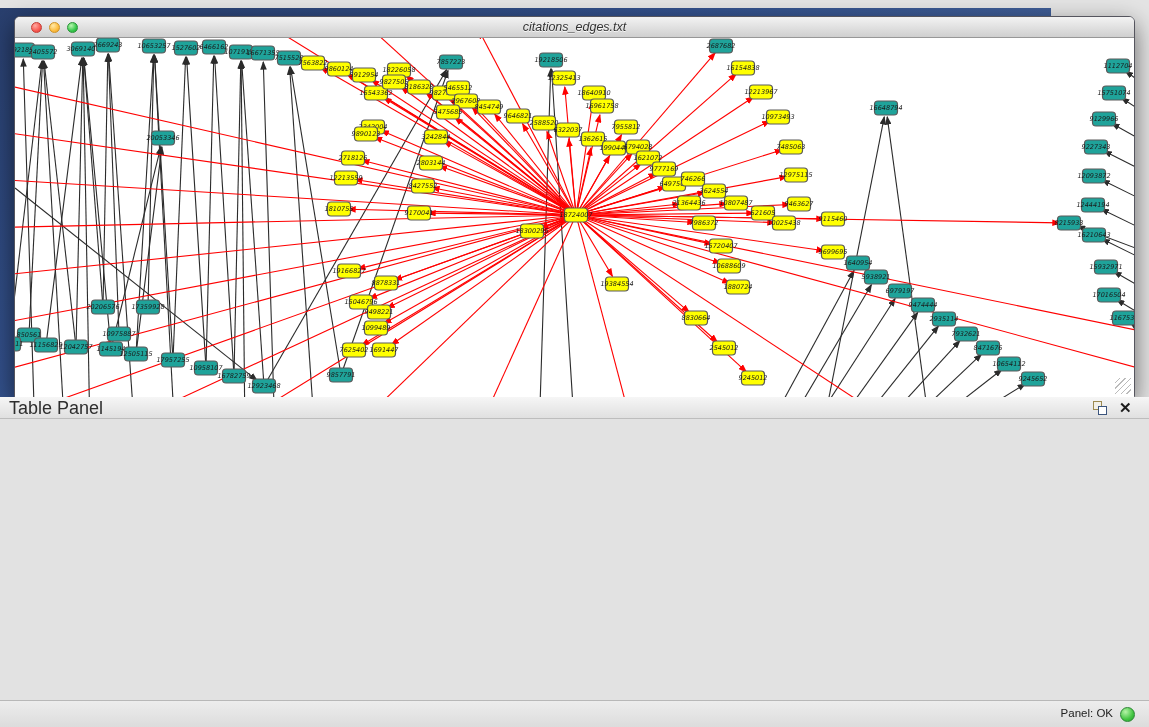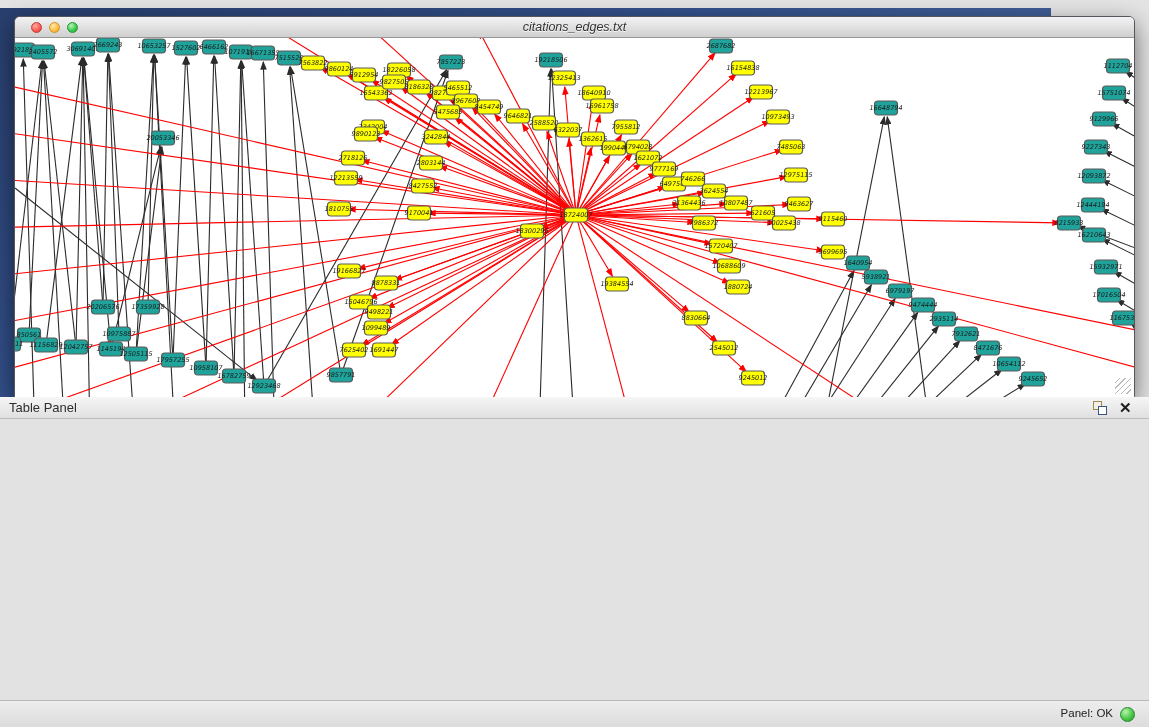--- a/index.html
+++ b/index.html
@@ -22,21 +22,21 @@
   .tl.green{left:52px;background:radial-gradient(circle at 35% 30%,#baf7b0,#37c84c 60%,#1fa337);border:1px solid #2a9438;}
   .canvas{position:absolute;left:0;top:21px;width:1119px;height:359px;background:#fff;overflow:hidden;}
   .canvas svg{display:block;}
   .grip{position:absolute;right:3px;bottom:3px;width:16px;height:16px;
         background:repeating-linear-gradient(135deg,transparent 0 3px,#aaa 3px 4px);opacity:.8;}
 
   
   .table-panel{position:absolute;left:0;top:397px;width:1149px;height:303px;background:#e2e2e2;}
   .panel-header{position:absolute;left:0;top:0;width:100%;height:22px;
                 background:linear-gradient(#f6f6f6,#e0e0e0);border-bottom:1px solid #bdbdbd;box-sizing:border-box;}
-  .panel-title{position:absolute;left:9px;top:0;font-size:13px;line-height:22px;color:#2e2e2e;}
+  .panel-title{position:absolute;left:9px;top:0;font-size:18px;line-height:22px;color:#2e2e2e;}
   .float-icon{position:absolute;right:42px;top:4px;width:14px;height:14px;}
   .float-icon::before{content:"";position:absolute;left:0;top:0;width:7px;height:7px;
                       border:1px solid #9c8a50;background:#f2f0e8;}
   .float-icon::after{content:"";position:absolute;right:0;bottom:0;width:7px;height:7px;
                      border:1px solid #3c557d;background:#fff;}
   .close-icon{position:absolute;right:14px;top:1px;width:16px;height:20px;}
   .close-icon::before{content:"✕";font-size:15px;font-weight:bold;color:#1c1c1c;line-height:20px;}
 
   
   .statusbar{position:absolute;left:0;top:700px;width:1149px;height:27px;

